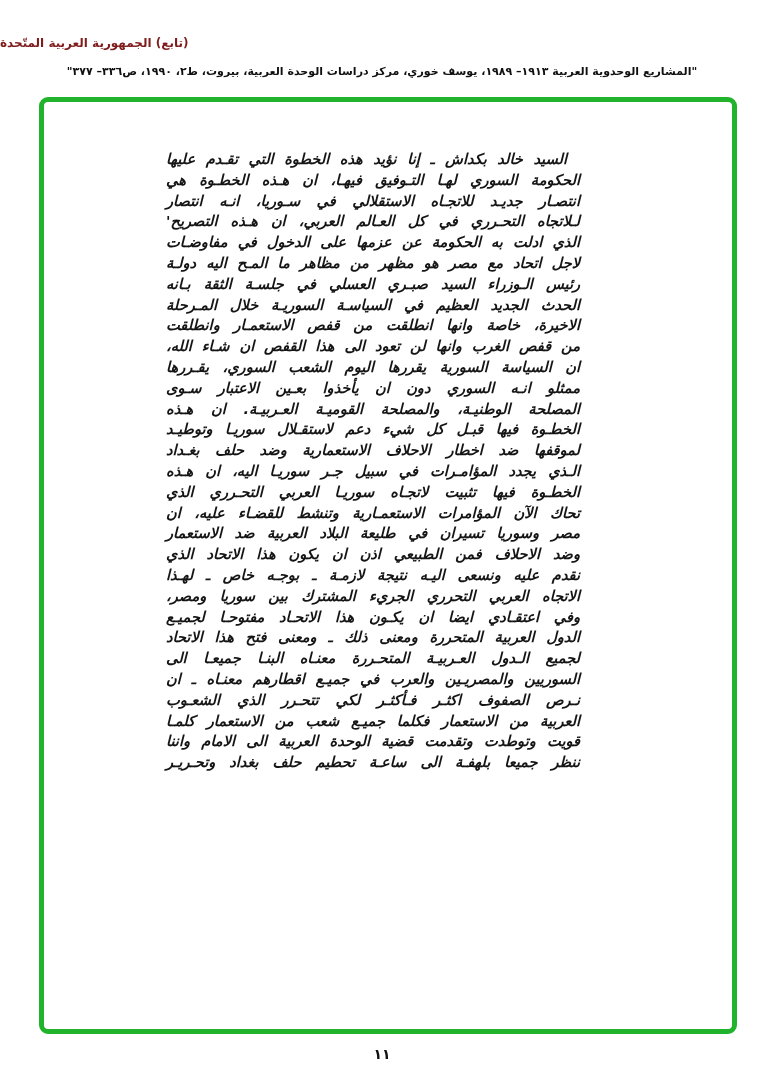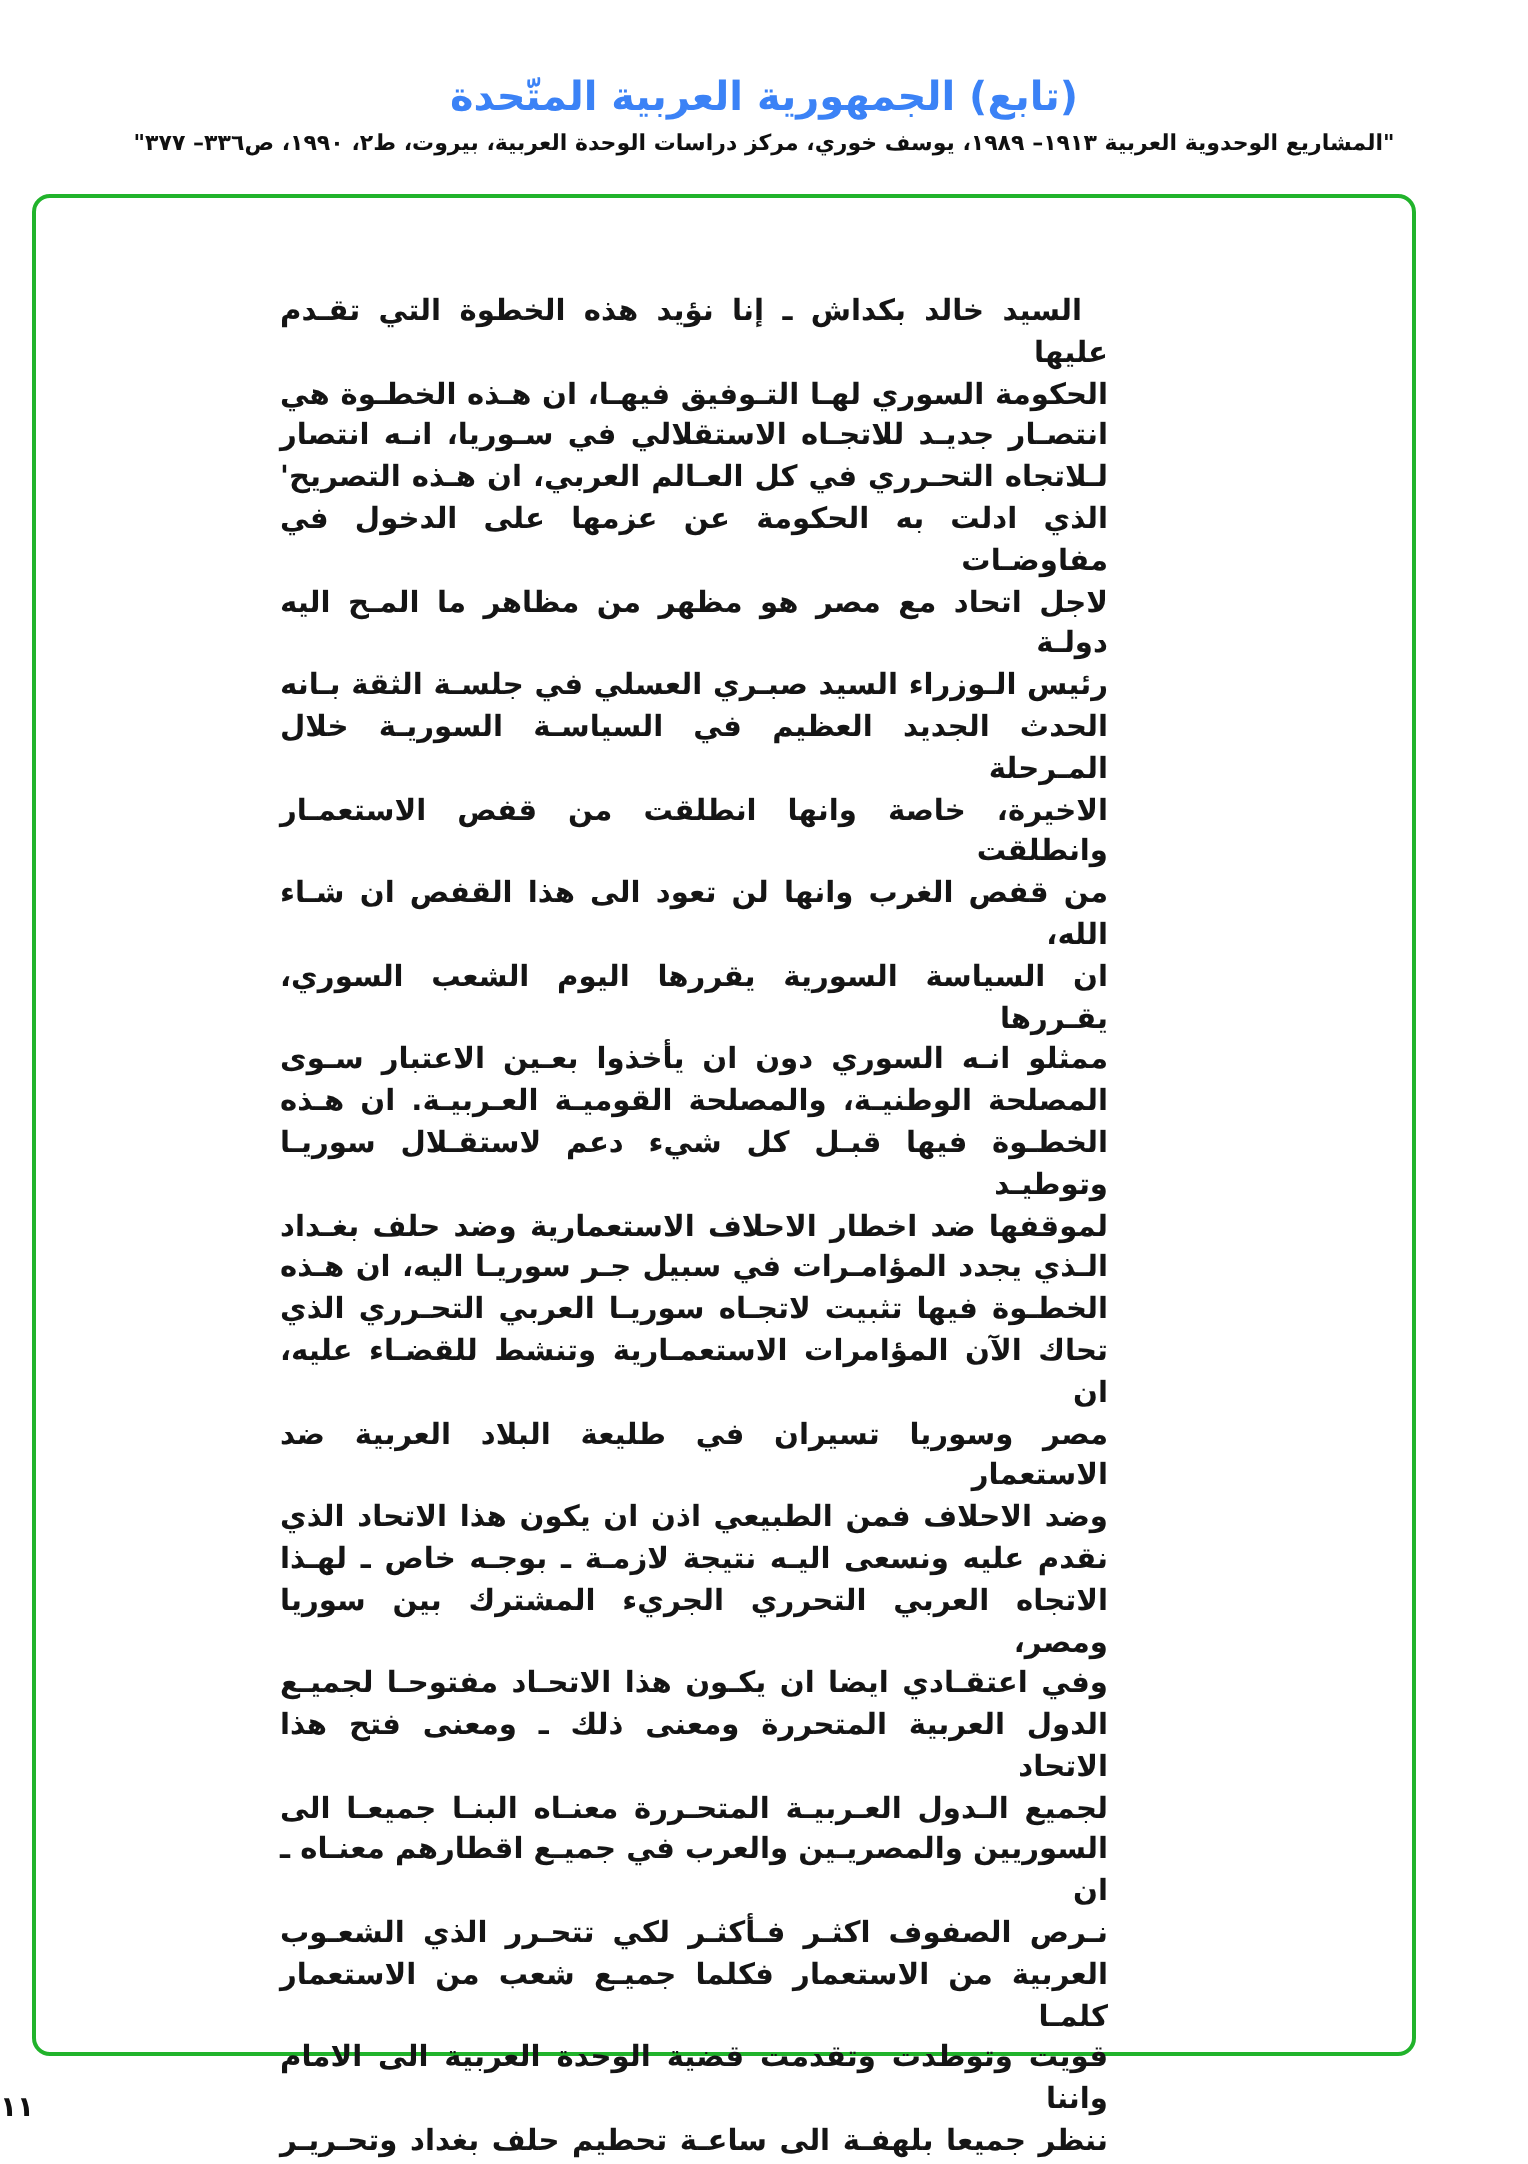--- a/index.html
+++ b/index.html
@@ -1,42 +1,42 @@
 <!DOCTYPE html>
 <html lang="ar"><head>
 <meta charset="utf-8">
 <style>
   html,body{margin:0;padding:0;background:#ffffff;}
   .page{
     position:relative;width:764px;height:1082px;background:#ffffff;
     font-family:"DejaVu Sans",sans-serif;color:#141414;overflow:hidden;
   }
   .page-title{
-    position:absolute;top:36px;left:0;right:0;text-align:center;
-    direction:rtl;font-size:20px;font-weight:bold;color:#3b82f6;
+    position:absolute;top:36px;left:0;right:0;text-align:left;
+    direction:rtl;font-size:12px;font-weight:bold;color:#7f1d1d;
   }
   .source-citation{
     position:absolute;top:65px;left:0;right:0;text-align:center;
     direction:rtl;font-size:11px;font-weight:bold;color:#101010;
   }
   .green-frame{
-    position:absolute;left:16px;top:97px;width:688px;height:927px;
-    border:2px solid #701a75;border-radius:9px;
+    position:absolute;left:39px;top:97px;width:688px;height:927px;
+    border:5px solid #701a75;border-radius:9px;font-style:italic;
   }
   .text-block{
     position:absolute;right:152px;top:47px;width:414px;
     direction:rtl;
   }
   .text-line{
     font-size:14.6px;font-weight:bold;line-height:20.8px;color:#151515;
     text-align:justify;text-align-last:justify;
   }
   .text-line:first-child{text-indent:13px;}
   .page-number{
-    position:absolute;top:1046px;left:0;right:0;text-align:left;
+    position:absolute;top:1046px;left:0;right:0;text-align:center;
     direction:rtl;font-size:14px;font-weight:bold;color:#101010;
   }
 </style>
 </head>
 <body>
 
 <div class="page">
 
   <div class="page-title">(تابع) الجمهورية العربية المتّحدة</div>
 

